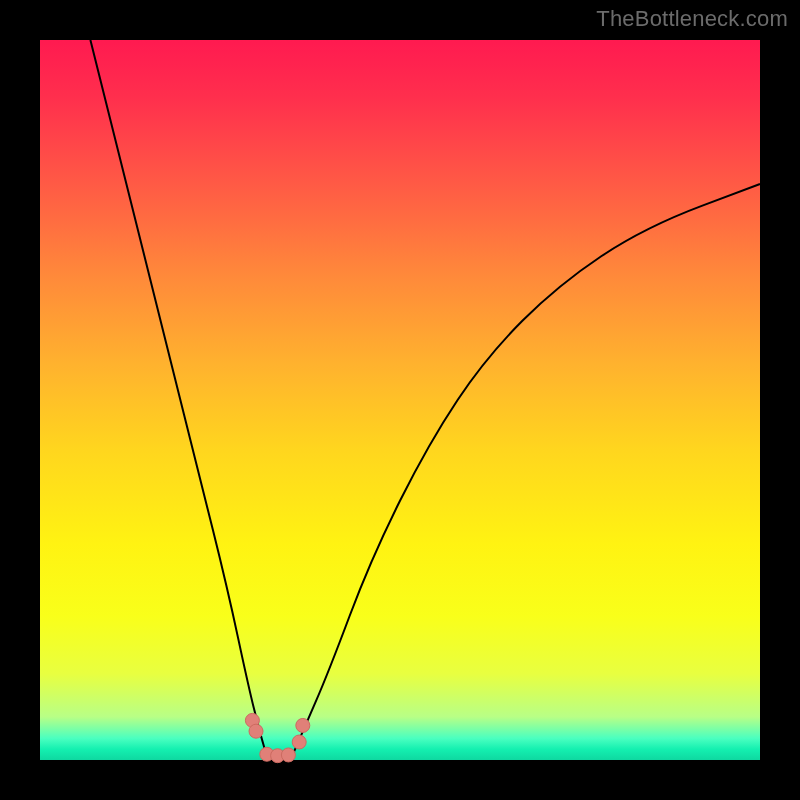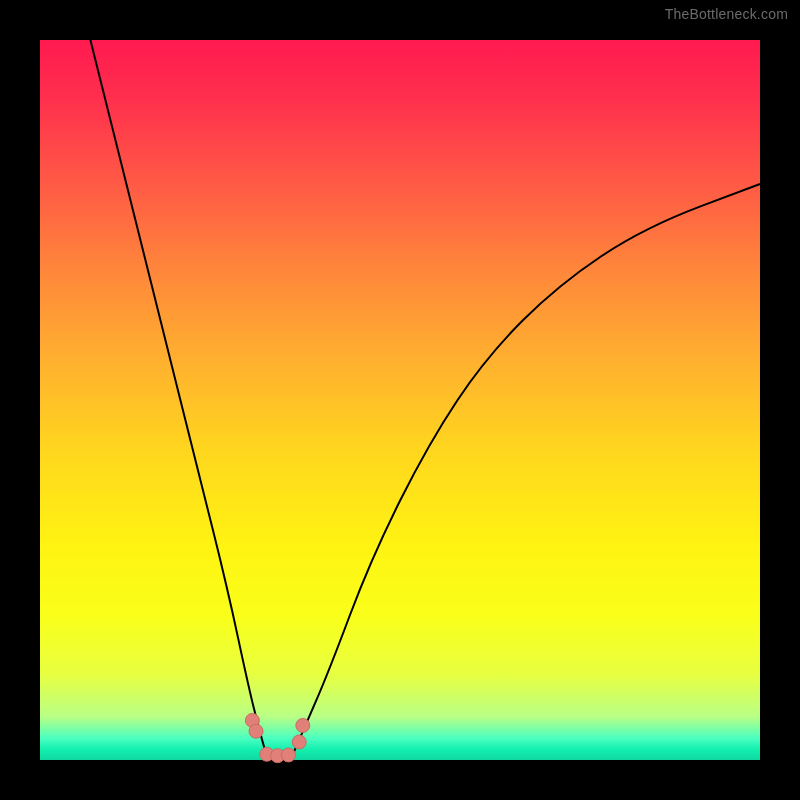--- a/index.html
+++ b/index.html
@@ -30,21 +30,21 @@
       #b8ff86 94%,
       #4affc0 97%,
       #14f0b0 98.5%,
       #0fd8a0 100%);
   }
   .watermark {
     position: absolute;
     top: 6px;
     right: 12px;
     color: #6b6b6b;
-    font-size: 14px;
+    font-size: 22px;
     letter-spacing: 0.2px;
     font-weight: 500;
     z-index: 5;
   }
   svg.curves {
     position: absolute;
     left: 0;
     top: 0;
     width: 720px;
     height: 720px;

